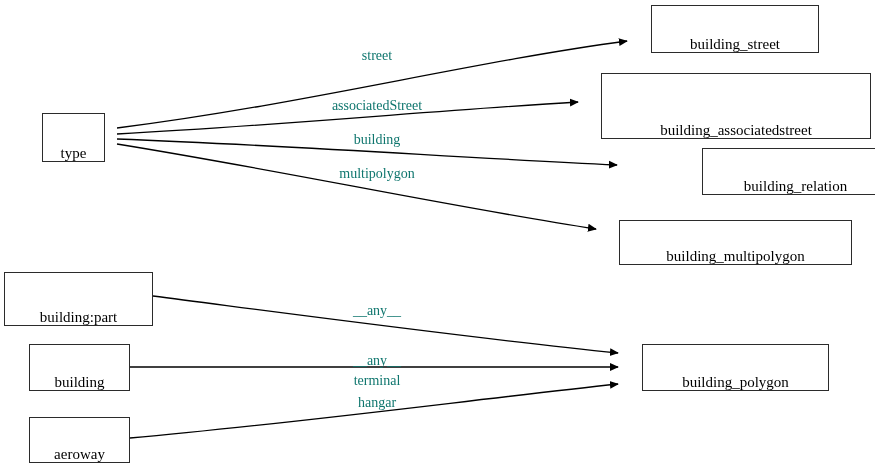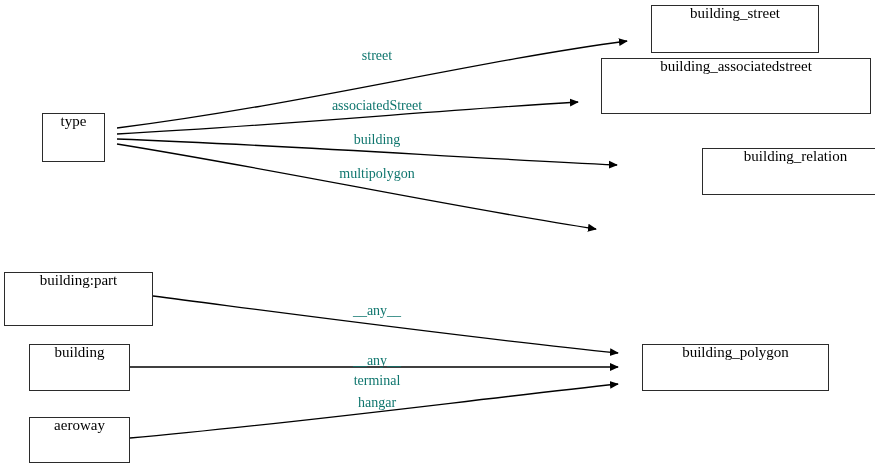--- a/index.html
+++ b/index.html
@@ -23,21 +23,21 @@
     top: 0;
     width: 875px;
     height: 469px;
   }
   .node-box {
     position: absolute;
     box-sizing: border-box;
     border: 1px solid #2b2b2b;
     background: #ffffff;
     display: flex;
-    align-items: flex-start;
+    align-items: flex-end;
     justify-content: center;
     font-family: "Liberation Serif", "DejaVu Serif", serif;
     font-size: 15px;
     color: #000000;
     line-height: 1;
     white-space: nowrap;
   }
   .edge-label {
     position: absolute;
     font-family: "Liberation Serif", "DejaVu Serif", serif;
@@ -76,28 +76,31 @@
   </svg>
 
   <div class="node-box" style="left:42px;  top:113px; width:63px;  height:49px;">
     <span>type</span>
   </div>
 
   <div class="node-box" style="left:651px; top:5px;   width:168px; height:48px;">
     <span>building_street</span>
   </div>
 
-  <div class="node-box" style="left:601px; top:58px;  width:270px; height:56px;">
+  <div class="node-box" style="left:601px; top:73px;  width:270px; height:66px;">
     <span>building_associatedstreet</span>
   </div>
 
   <div class="node-box" style="left:674px; top:148px; width:187px; height:47px;margin-left:28px;">
     <span>building_relation</span>
   </div>
 
+  <div class="node-box" style="left:619px; top:220px; width:233px; height:45px;">
+    <span>building_multipolygon</span>
+  </div>
 
   <div class="node-box" style="left:4px;   top:272px; width:149px; height:54px;">
     <span>building:part</span>
   </div>
 
   <div class="node-box" style="left:29px;  top:344px; width:101px; height:47px;">
     <span>building</span>
   </div>
 
   <div class="node-box" style="left:29px;  top:417px; width:101px; height:46px;">

